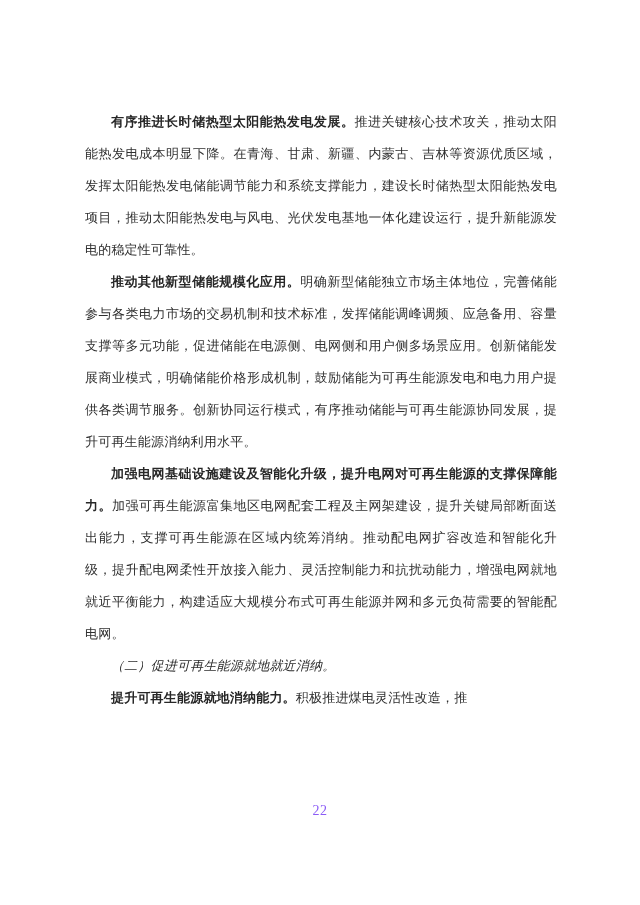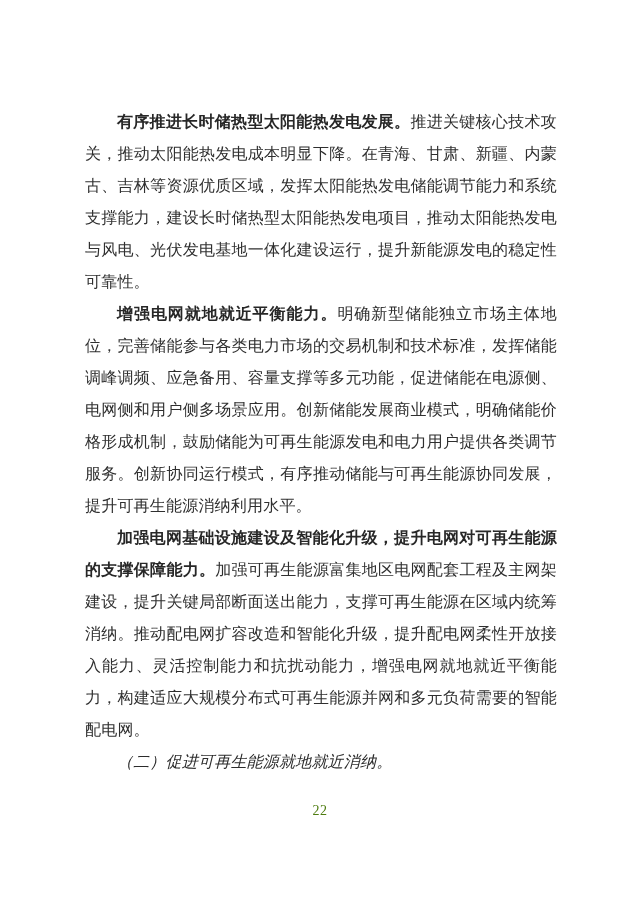--- a/index.html
+++ b/index.html
@@ -15,21 +15,21 @@
     width: 640px;
     height: 905px;
     background: #ffffff;
   }
   .content {
     position: absolute;
     left: 85px;
     top: 106px;
     width: 472px;
     color: #2f2f2f;
-    font-size: 16px;
+    font-size: 13px;
     line-height: 32px;
     letter-spacing: 0.2px;
     text-align: justify;
     text-justify: inter-character;
   }
   .content p {
     text-indent: 2em;
     margin: 0;
   }
   .lead-bold {
@@ -40,35 +40,36 @@
     font-style: italic; 
     color: #2c2c2c;
   }
   .page-number {
     position: absolute;
     left: 0;
     top: 803px;
     width: 640px;
     text-align: center;
     font-size: 14px;
-    color: #4d7c0f;
+    color: #8b5cf6;
     letter-spacing: 0.5px;
   }
 </style>
 </head>
 <body>
 
 <div class="page">
   <div class="content">
 
     <p><span class="lead-bold">有序推进长时储热型太阳能热发电发展。</span><span>推进关键核心技术攻关，推动太阳能热发电成本明显下降。在青海、甘肃、新疆、内蒙古、吉林等资源优质区域，发挥太阳能热发电储能调节能力和系统支撑能力，建设长时储热型太阳能热发电项目，推动太阳能热发电与风电、光伏发电基地一体化建设运行，提升新能源发电的稳定性可靠性。</span></p>
 
-    <p><span class="lead-bold">增强电网就地就近平衡能力。</span><span>明确新型储能独立市场主体地位，完善储能参与各类电力市场的交易机制和技术标准，发挥储能调峰调频、应急备用、容量支撑等多元功能，促进储能在电源侧、电网侧和用户侧多场景应用。创新储能发展商业模式，明确储能价格形成机制，鼓励储能为可再生能源发电和电力用户提供各类调节服务。创新协同运行模式，有序推动储能与可再生能源协同发展，提升可再生能源消纳利用水平。</span></p>
+    <p><span class="lead-bold">推动其他新型储能规模化应用。</span><span>明确新型储能独立市场主体地位，完善储能参与各类电力市场的交易机制和技术标准，发挥储能调峰调频、应急备用、容量支撑等多元功能，促进储能在电源侧、电网侧和用户侧多场景应用。创新储能发展商业模式，明确储能价格形成机制，鼓励储能为可再生能源发电和电力用户提供各类调节服务。创新协同运行模式，有序推动储能与可再生能源协同发展，提升可再生能源消纳利用水平。</span></p>
 
     <p><span class="lead-bold">加强电网基础设施建设及智能化升级，提升电网对可再生能源的支撑保障能力。</span><span>加强可再生能源富集地区电网配套工程及主网架建设，提升关键局部断面送出能力，支撑可再生能源在区域内统筹消纳。推动配电网扩容改造和智能化升级，提升配电网柔性开放接入能力、灵活控制能力和抗扰动能力，增强电网就地就近平衡能力，构建适应大规模分布式可再生能源并网和多元负荷需要的智能配电网。</span></p>
 
     <p><span class="section-heading">（二）促进可再生能源就地就近消纳。</span></p>
 
+    <p><span class="lead-bold">提升可再生能源就地消纳能力。</span><span>积极推进煤电灵活性改造，推</span></p>
 
   </div>
 
   <div class="page-number">22</div>
 </div>
 
 </body></html>

